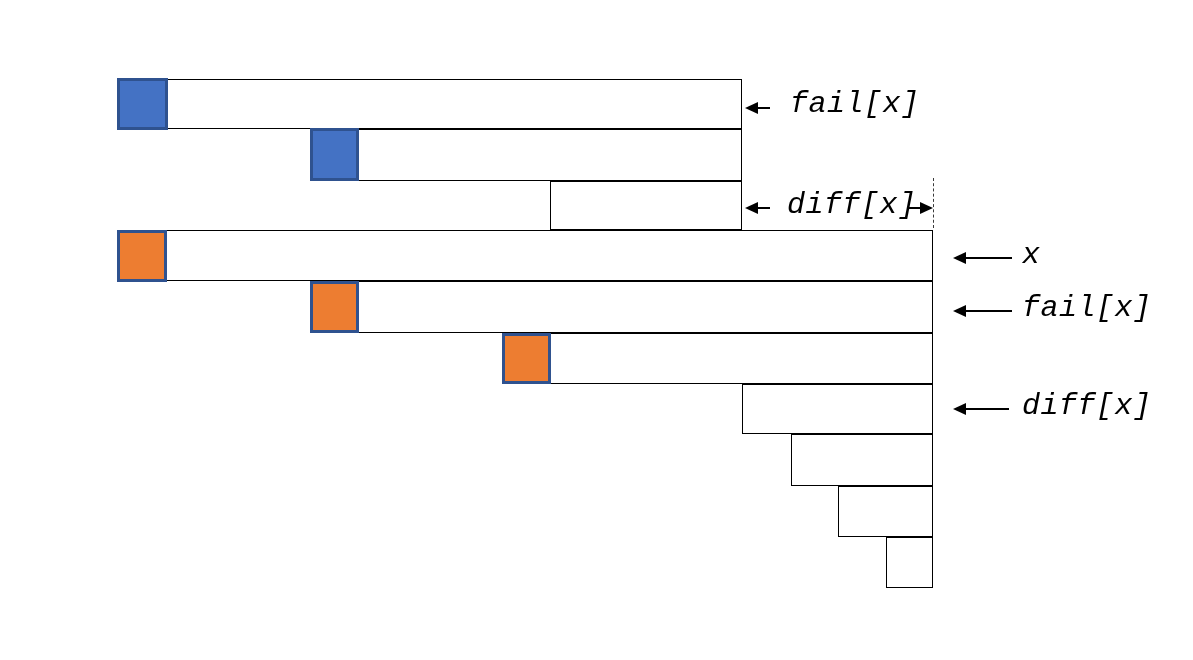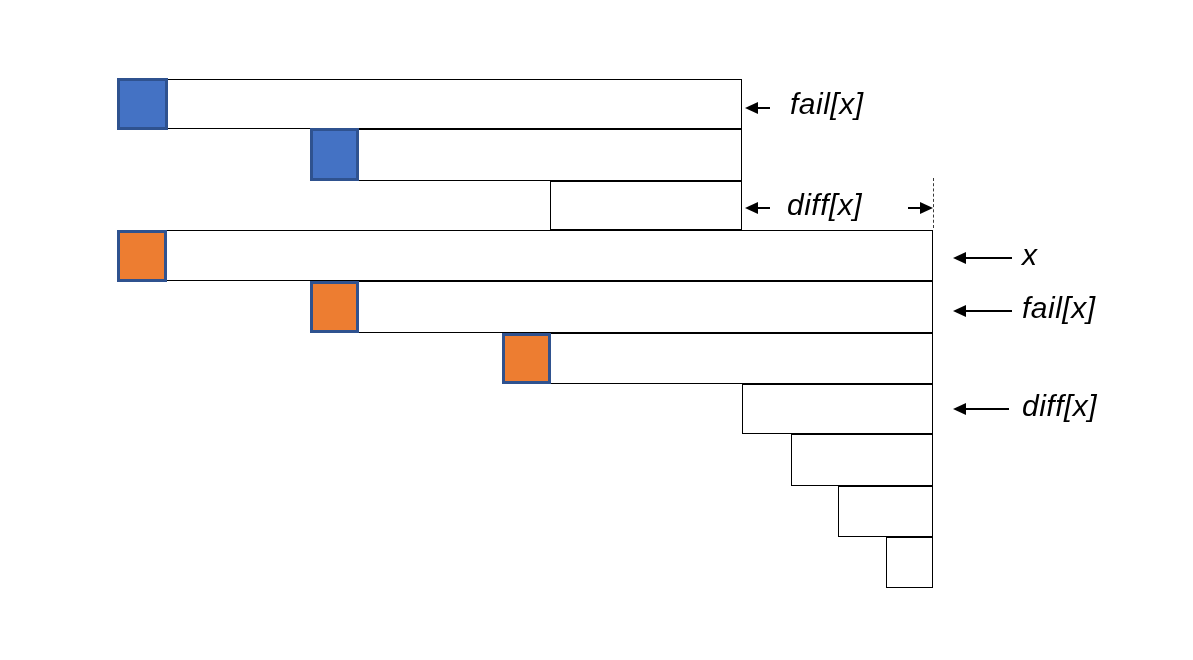--- a/index.html
+++ b/index.html
@@ -6,21 +6,21 @@
     margin: 0;
     padding: 0;
     background: #ffffff;
   }
   #figure {
     position: relative;
     width: 1193px;
     height: 660px;
     overflow: hidden;
     background: #ffffff;
-    font-family: Liberation Sans, sans-serif;
+    font-family: Liberation Mono, monospace;
   }
   .bar {
     position: absolute;
     box-sizing: border-box;
     border: 1.4px solid #000000;
     background: #ffffff;
     z-index: 1;
   }
   .square {
     position: absolute;

